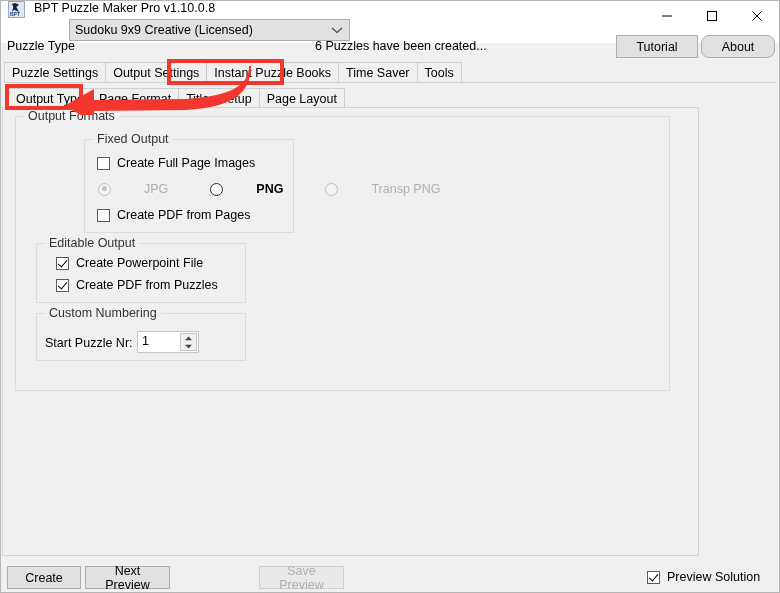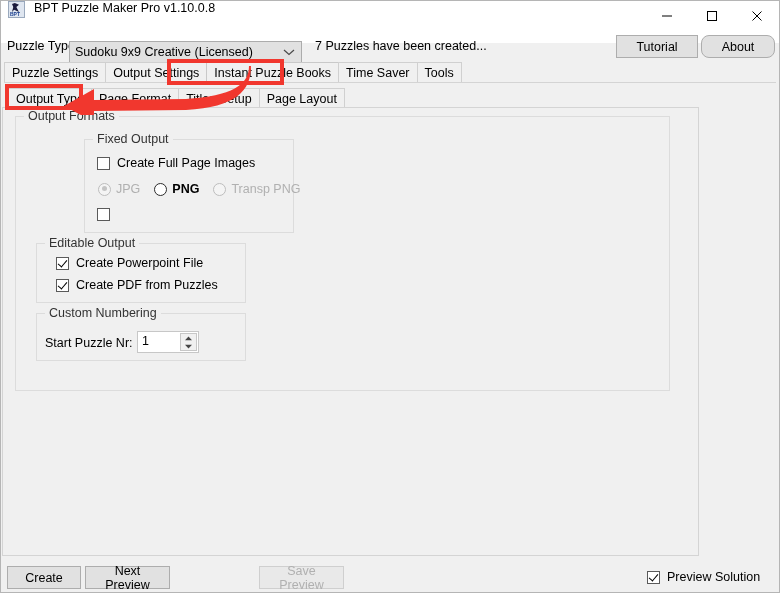--- a/index.html
+++ b/index.html
@@ -85,22 +85,22 @@
   .win-btn svg { display: block; }
 
   
   .ptype-label {
     position: absolute;
     left: 6px; top: 38px;
     font-size: 12.5px;
   }
   .combo {
     position: absolute;
-    left: 68px; top: 40px;
-    width: 233px; height: 22px;
+    left: 68px; top: 18px;
+    width: 281px; height: 22px;
     background: #e1e1e1;
     border: 1px solid #acacac;
     box-sizing: border-box;
     display: flex;
     align-items: center;
   }
   .combo-text {
     margin-left: 5px;
     font-size: 12.5px;
     color: #000;
@@ -254,20 +254,21 @@
     transform: rotate(40deg);
   }
 
   
   .radiorow {
     position: absolute;
     display: flex;
     align-items: center;
     font-size: 12.5px;
     white-space: nowrap;
+    gap: 28px;
   }
   .radio {
     width: 13px; height: 13px;
     border: 1.6px solid #2b2b2b;
     border-radius: 50%;
     background: #fff;
     box-sizing: border-box;
     margin-right: 5px;
     position: relative;
     flex: none;
@@ -414,21 +415,21 @@
 
   <div class="ptype-label">Puzzle Type</div>
   <div class="combo">
     <div class="combo-text">Sudoku 9x9 Creative (Licensed)</div>
     <div class="combo-arrow">
       <svg width="12" height="8" viewBox="0 0 12 8">
           <polyline points="1,2 6,6.5 11,2" fill="none" stroke="#4a4a4a" stroke-width="1.2"></polyline>
         </svg>
     </div>
   </div>
-  <div class="status-text">7 Puzzles have been created...</div>
+  <div class="status-text">6 Puzzles have been created...</div>
   <button class="topbtn" id="btn-tutorial">Tutorial</button>
   <button class="topbtn" id="btn-about">About</button>
 
   <div class="tabs1">
     <div class="tab1">Puzzle Settings</div>
     <div class="tab1">Output Settings</div>
     <div class="tab1 selected">Instant Puzzle Books</div>
     <div class="tab1">Time Saver</div>
     <div class="tab1">Tools</div>
   </div>
@@ -458,20 +459,21 @@
           <span class="radio disabled dot-disabled"></span>
           <span class="rlabel disabled">JPG</span>
           <span class="radio"></span>
           <span class="rlabel" style="font-weight:bold;">PNG</span>
           <span class="radio disabled"></span>
           <span class="rlabel disabled">Transp PNG</span>
         </div>
 
         <div class="chkrow" style="left:12px; top:68px;">
           <span class="chkbox"></span>
+          <span>Create PDF from Pages</span>
         </div>
       </div>
 
       <div class="gbox" id="gb-editable-out">
         <div class="gtitle">Editable Output</div>
 
         <div class="chkrow" style="left:19px; top:12px;">
           <span class="chkbox checked"></span>
           <span>Create Powerpoint File</span>
         </div>

